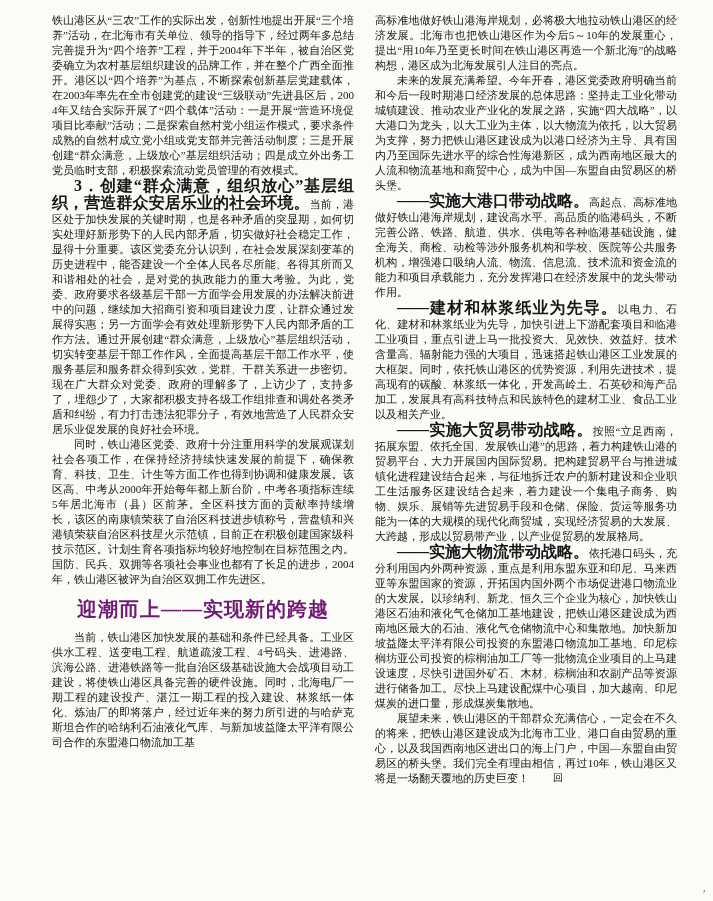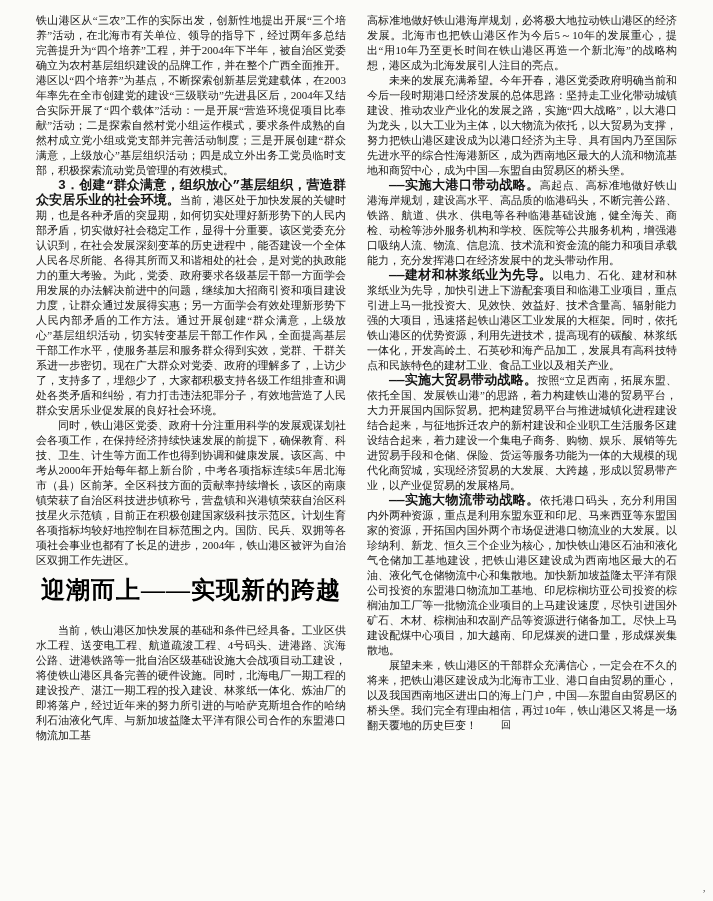--- a/index.html
+++ b/index.html
@@ -14,51 +14,51 @@
       height: 901px;
       margin: 0 auto;
       background: #fbfbf8;
       color: #161616;
       overflow: hidden;
       box-sizing: border-box;
     }
     .columns {
       display: flex;
       gap: 21px;
-      padding: 13px 36px 0 36px;
+      padding: 13px 36px 0 52px;
       box-sizing: border-box;
     }
     .col {
       width: 310px;
       font-size: 11px;
       line-height: 15px;
       text-align: justify;
       word-break: break-all;
     }
     .col p {
       margin: 0;
       text-indent: 2em;
     }
     .col p.noindent {
       text-indent: 0;
     }
     .lead {
       font-weight: bold;
-      font-family: Liberation Mono, monospace;
-      font-size: 13px;
+      font-family: Liberation Serif, serif;
+      font-size: 16px;
     }
     h2.section-heading {
-      margin: 10px 0 21px 0;
+      margin: 10px 0 9px 0;
       text-indent: 0;
       text-align: center;
-      font-size: 24px;
+      font-size: 20px;
       font-weight: bold;
       letter-spacing: 1px;
       line-height: 24px;
-      color: #000000;
+      color: #701a75;
     }
     .end-mark {
       display: inline-block;
       margin-left: 2px;
       font-size: 10px;
       transform: translateY(-1px);
     }
     .corner-mark {
       position: absolute;
       right: 7px;

